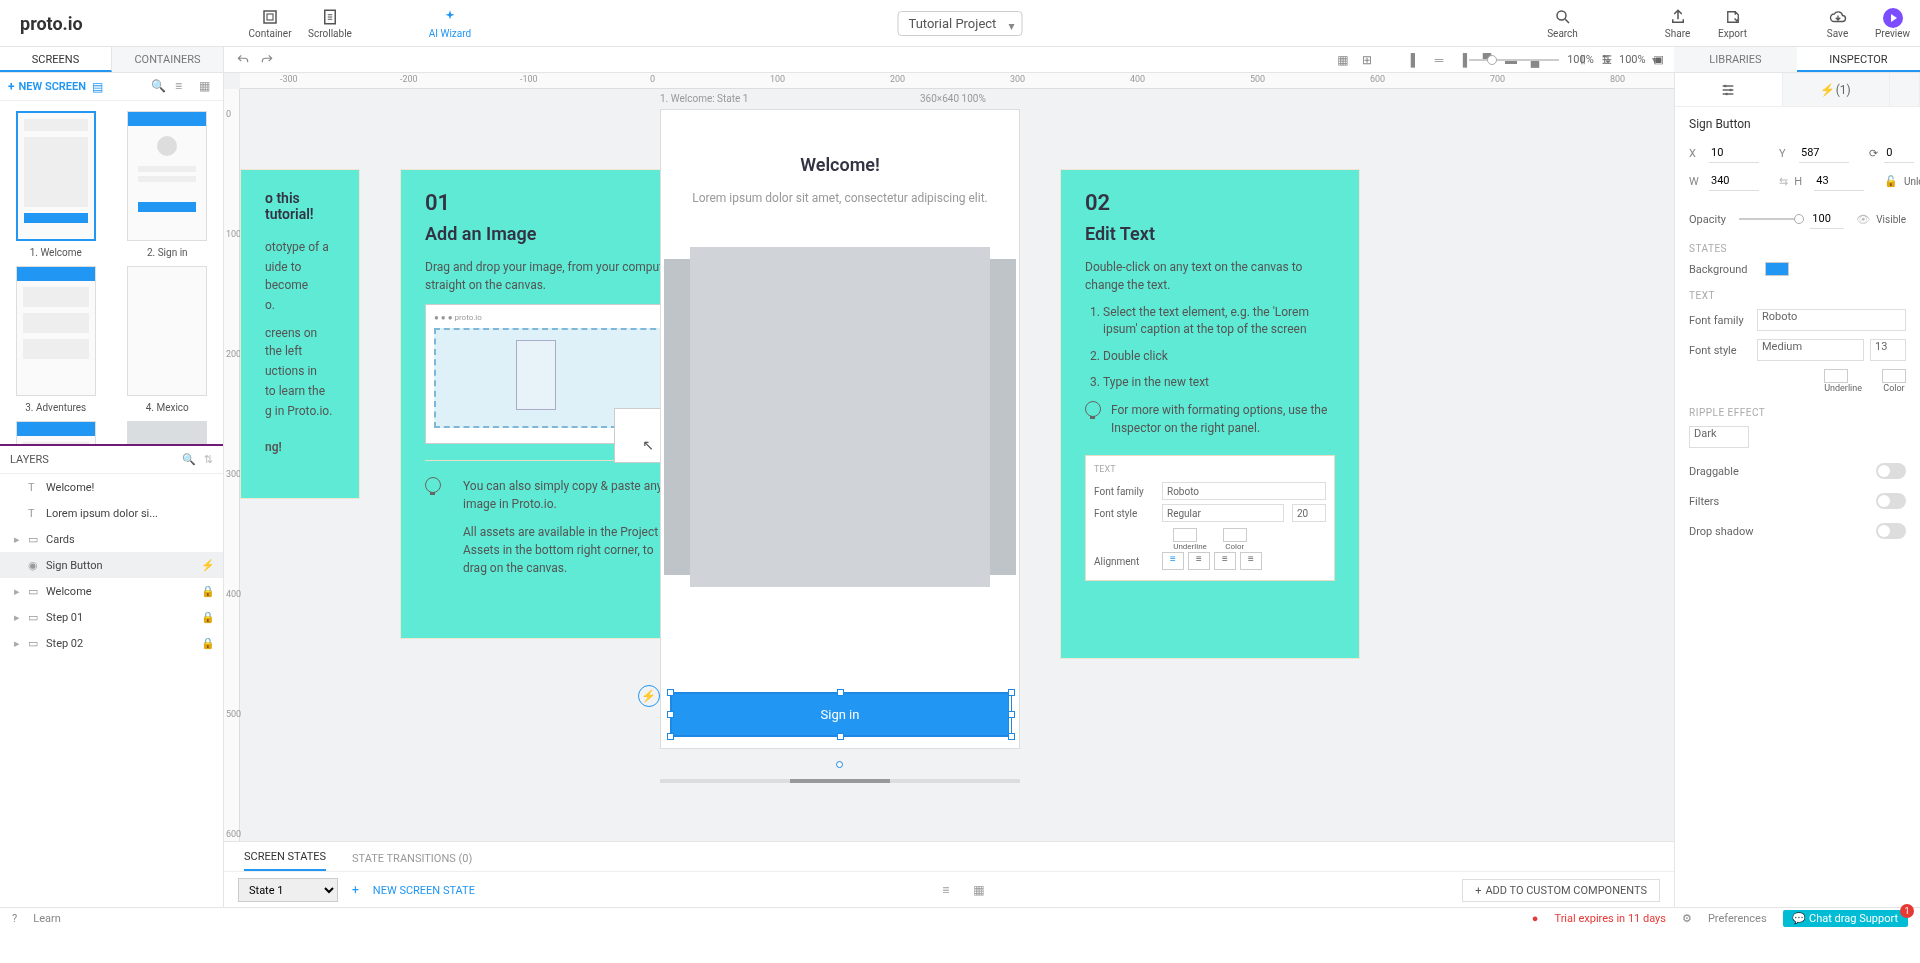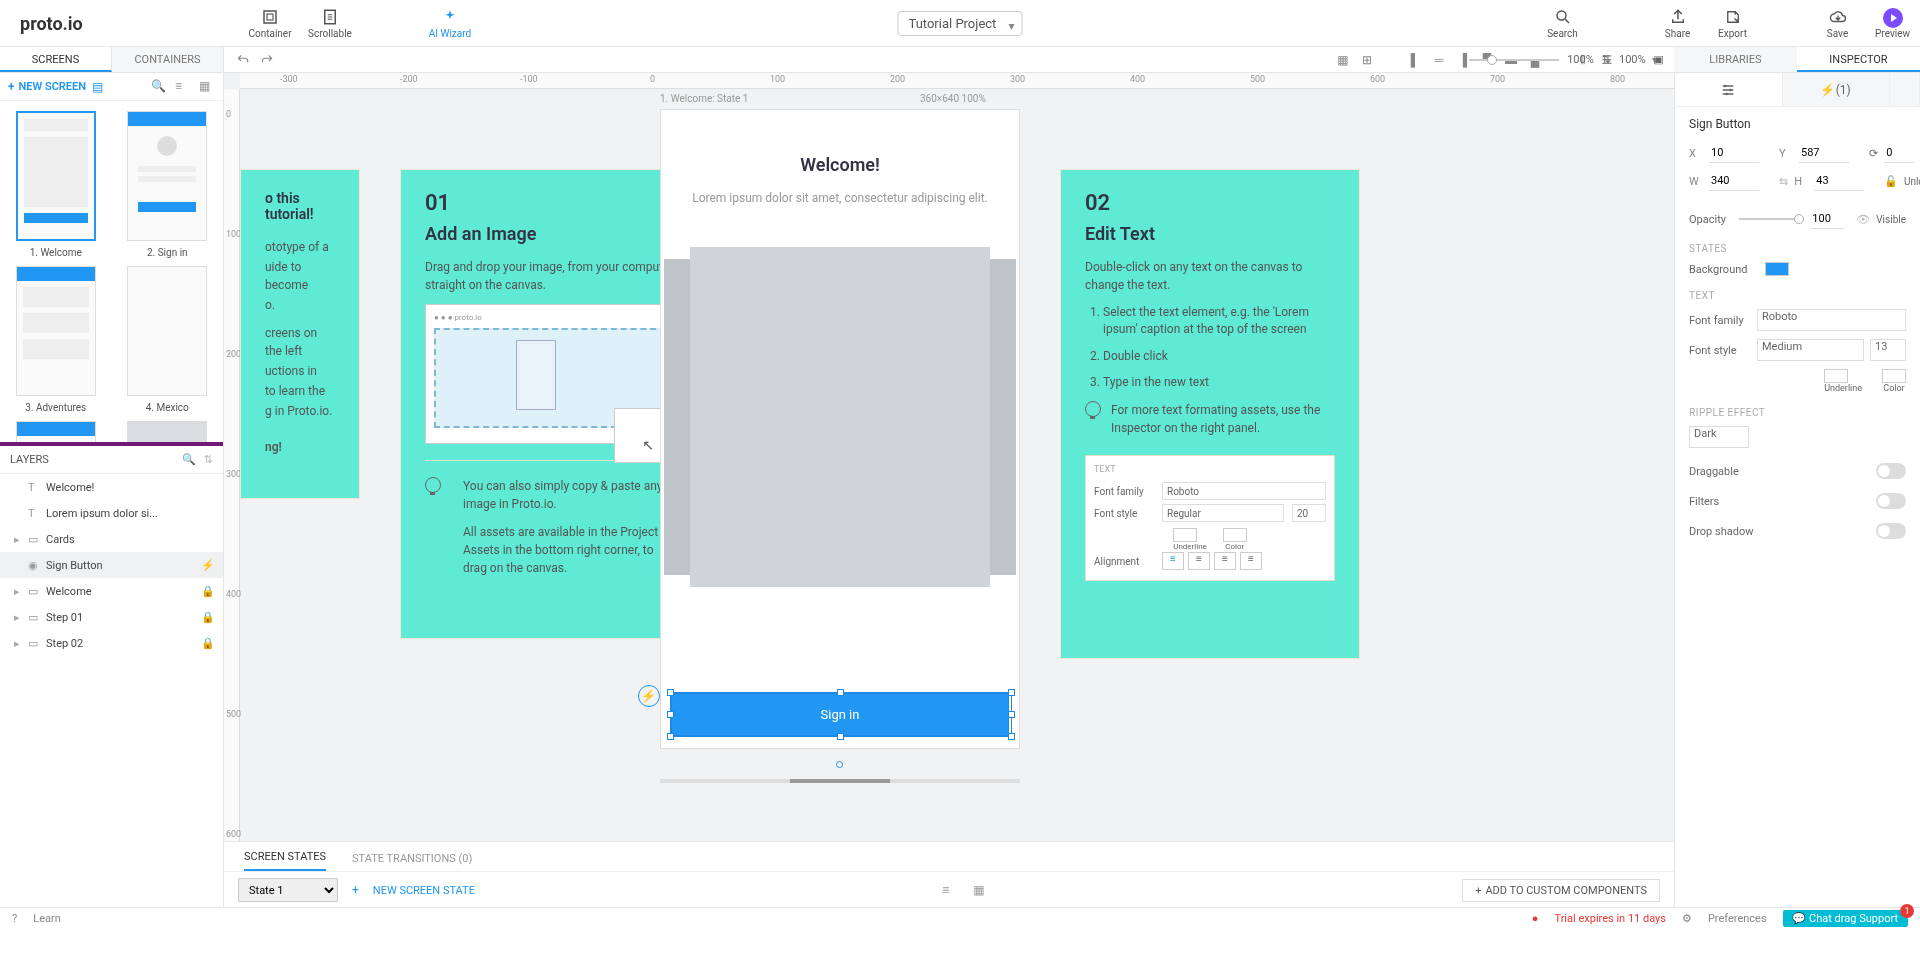--- a/index.html
+++ b/index.html
@@ -35,21 +35,21 @@
 #right-tabs .tab{flex:1;text-align:center;line-height:26px;font-size:11px;color:#777;cursor:pointer;}
 #right-tabs .tab.active{background:#fff;color:#333;border-bottom:2px solid #2196f3;}
 
 
 #main { display:flex; height: 834px; }
 #left-col { width:224px; border-right:1px solid #e5e5e5; display:flex; flex-direction:column; background:#fff;}
 #newscreen-row{height:28px;display:flex;align-items:center;border-bottom:1px solid #eee;padding:0 8px;}
 #newscreen-row .ns{color:#2196f3;font-size:11px;font-weight:600;cursor:pointer;}
 #newscreen-row .spacer{flex:1;}
 #newscreen-row .ico{width:16px;height:16px;color:#999;margin-left:8px;cursor:pointer;}
-#screens-grid{padding:10px 4px;display:grid;grid-template-columns:1fr 1fr;gap:8px;height:345px;overflow:hidden;border-bottom:4px solid #701a75;}
+#screens-grid{padding:10px 4px;display:grid;grid-template-columns:1fr 1fr;gap:8px;height:345px;overflow:hidden;border-bottom:2px solid #701a75;}
 .screen-card{display:flex;flex-direction:column;align-items:center;cursor:pointer;}
 .screen-thumb{width:80px;height:130px;border:1px solid #ddd;background:#fafafa;position:relative;}
 .screen-card.sel .screen-thumb{border:2px solid #2196f3;}
 .screen-label{font-size:10px;margin-top:6px;color:#555;}
 .th-blue-top{height:14px;background:#2196f3;}
 #layers-head{height:28px;display:flex;align-items:center;padding:0 10px;font-size:11px;color:#555;border-bottom:1px solid #eee;}
 #layers-head .spacer{flex:1;}
 #layers{flex:1;overflow:auto;}
 .layer{height:26px;display:flex;align-items:center;padding-left:14px;font-size:11px;color:#444;cursor:pointer;gap:6px;}
 .layer .chev{width:8px;color:#aaa;}
@@ -444,21 +444,21 @@
         <div class="tut-num">02</div>
         <div class="tut-h">Edit Text</div>
         <div class="tut-p">Double-click on any text on the canvas to change the text.</div>
         <ol class="steps">
           <li>Select the text element, e.g. the 'Lorem ipsum' caption at the top of the screen</li>
           <li>Double click</li>
           <li>Type in the new text</li>
         </ol>
         <div style="display:flex;gap:10px;margin-top:10px;">
           <div class="bulb"></div>
-          <div class="tut-p">For more text formating assets, use the Inspector on the right panel.</div>
+          <div class="tut-p">For more with formating options, use the Inspector on the right panel.</div>
         </div>
         <div class="mini-panel" style="margin-top:8px;">
           <div style="font-size:9px;color:#aaa;margin-bottom:6px;">TEXT</div>
           <div class="mini-row">
               <span style="width:60px;">Font family</span>
               <div class="mini-sel">Roboto</div>
             </div>
           <div class="mini-row">
               <span style="width:60px;">Font style</span>
               <div class="mini-sel">Regular</div>

